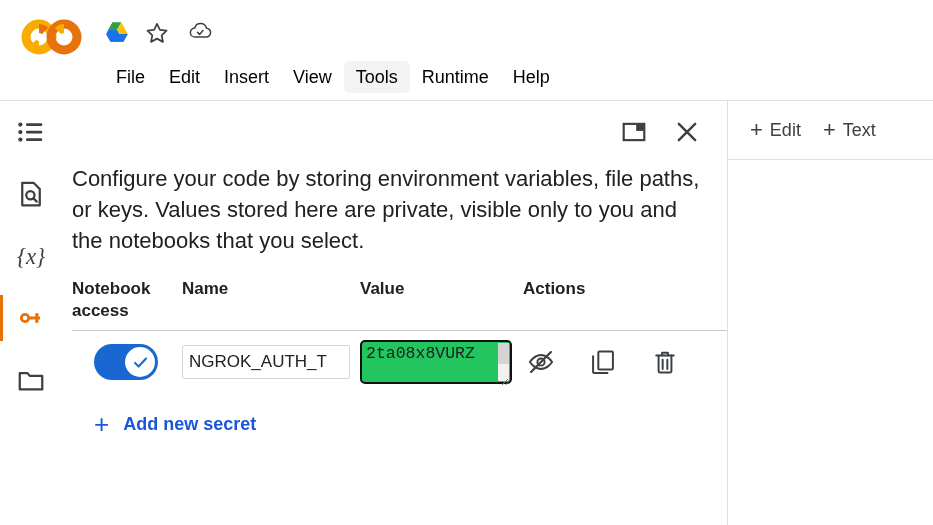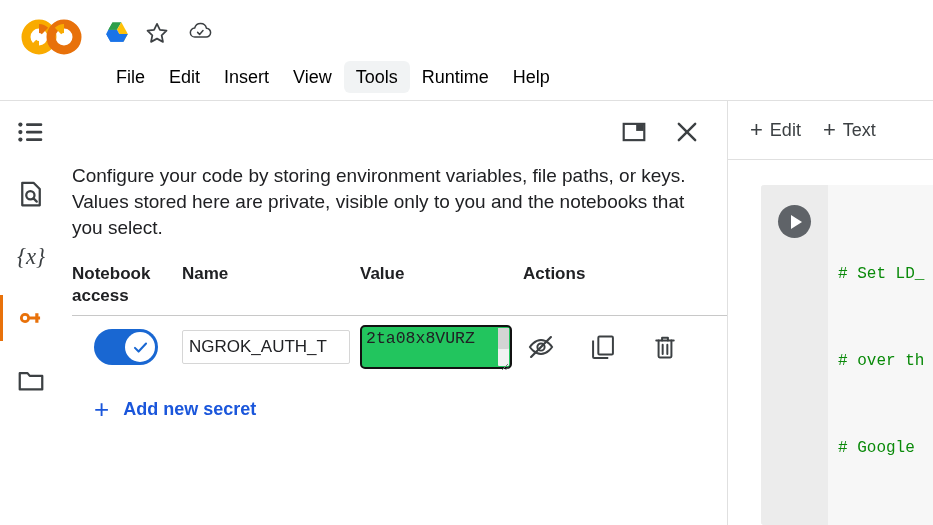--- a/index.html
+++ b/index.html
@@ -71,21 +71,21 @@
   }
   .panel-title { font-size: 23px; font-weight: 400; color: #202124; }
   .panel-header-actions {
     margin-left: auto; display: flex; align-items: center; gap: 26px;
     padding-right: 10px;
   }
   .hdr-btn { cursor: pointer; color: #3c4043; display: flex; }
 
   .panel-body { padding: 0 10px 0 10px; }
   .blurb {
-    font-size: 19px; line-height: 26px; color: #202124;
+    font-size: 22px; line-height: 31px; color: #202124;
     max-width: 630px; margin: 0 0 22px 0;
   }
   .blurb.second { margin-bottom: 18px; }
 
   
   .tbl { width: 655px; }
   .tbl-head {
     display: flex; align-items: flex-start;
     border-bottom: 1px solid #c8c8c8; padding-bottom: 8px;
   }
@@ -393,35 +393,15 @@
       <div class="nb-btn">
         <span class="plus">+</span>
         <span>Edit</span>
       </div>
       <div class="nb-btn">
         <span class="plus">+</span>
         <span>Text</span>
       </div>
     </div>
 
-    <div class="cell">
-      <div class="cell-gutter">
-        <div class="run-btn">
-          <div class="tri"></div>
-        </div>
-      </div>
-      <div class="cell-code">
-        <div class="c-comment"># Set LD_</div>
-        <div class="c-comment"># over th</div>
-        <div class="c-comment"># Google</div>
-        <div class="c-kw">import os</div>
-        
-        
-        
-        
-        
-        
-        
-      </div>
-    </div>
   </div>
 
 </div>
 
 </body></html>

